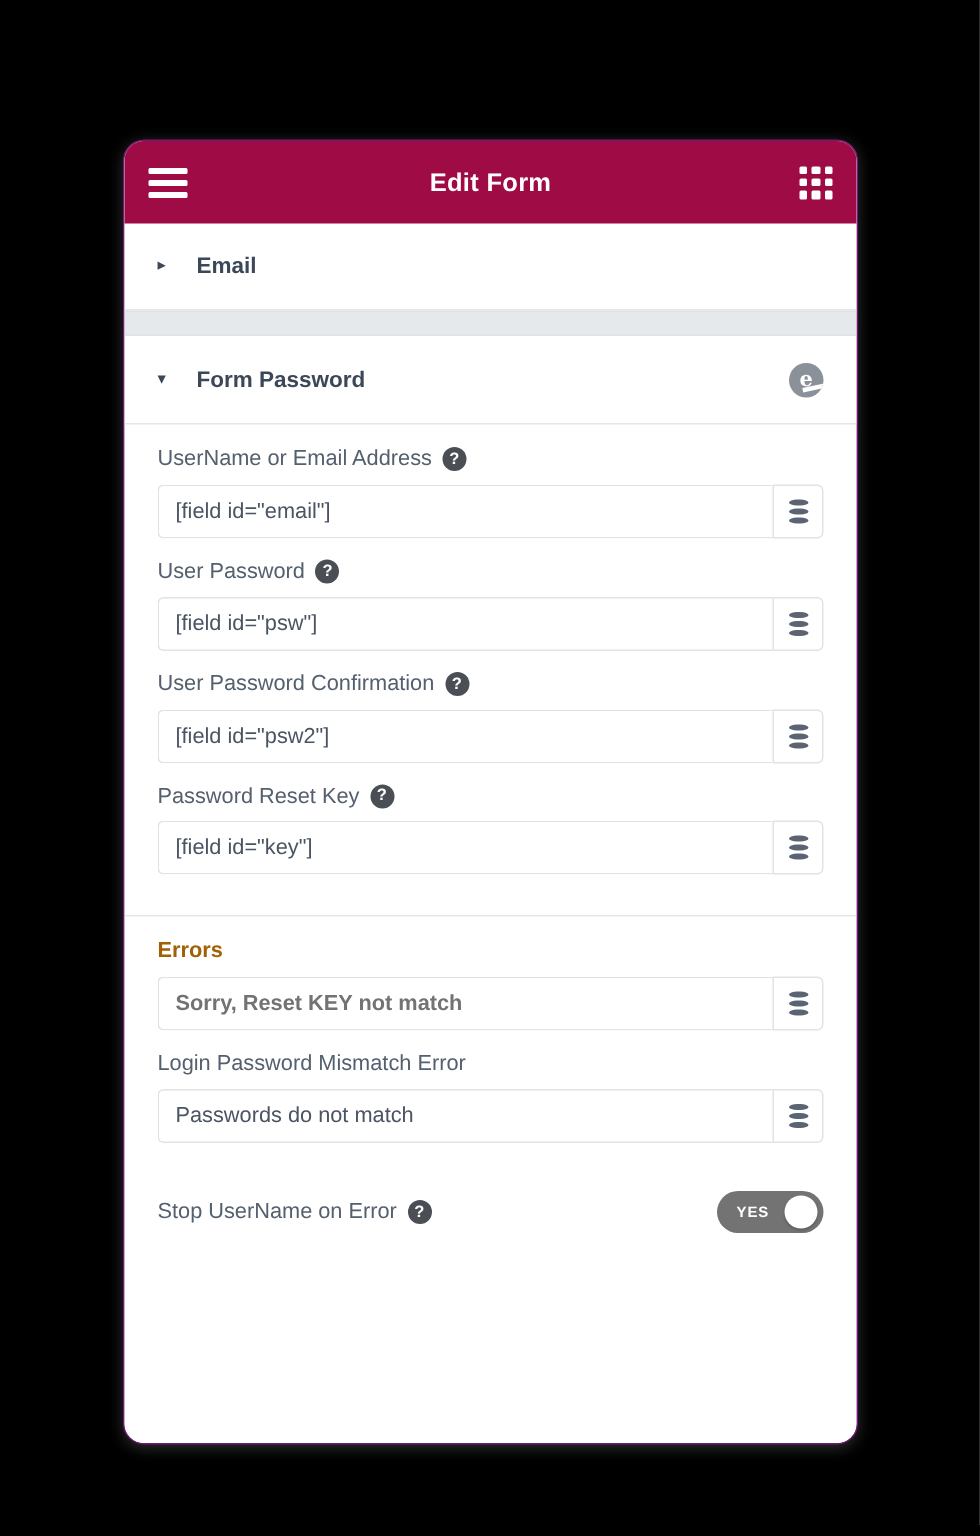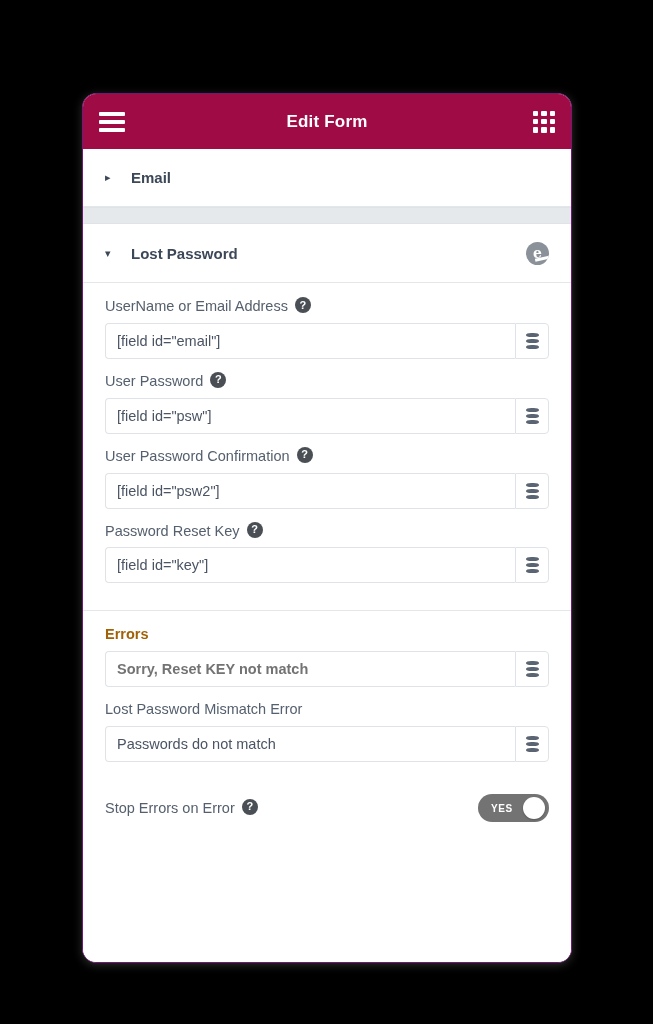--- a/index.html
+++ b/index.html
@@ -139,21 +139,21 @@
     transform: rotate(-12deg);
   }
 
   
   .panel { padding: 14px 22px 10px 22px; }
 
   .field { margin-bottom: 13px; }
 
   .flabel {
     display: flex;
-    align-items: flex-start;
+    align-items: center;
     font-size: 14.5px;
     color: #55606e;
     margin-bottom: 7px;
     line-height: 1.3;
   }
   .flabel.bold { font-weight: bold; color: #a16207; }
 
   .help {
     display: inline-flex;
     align-items: center;
@@ -288,21 +288,21 @@
 
       <div class="sec-head">
         <span class="caret">▸</span>
         <span class="sec-title">Email</span>
       </div>
 
       <div class="sec-spacer"></div>
 
       <div class="sec-head open">
         <span class="caret">▾</span>
-        <span class="sec-title">Lost Password</span>
+        <span class="sec-title">Form Password</span>
         <span class="sec-badge">e</span>
       </div>
 
       <div class="panel">
 
         <div class="field">
           <div class="flabel">
             <span>UserName or Email Address</span>
             <span class="help">?</span>
           </div>
@@ -388,39 +388,39 @@
                   <s></s>
                   <s></s>
                   <s></s>
                 </span>
             </div>
           </div>
         </div>
 
         <div class="field">
           <div class="flabel">
-            <span>Lost Password Mismatch Error</span>
+            <span>Login Password Mismatch Error</span>
           </div>
           <div class="input-row">
             <div class="txtbox">Passwords do not match</div>
             <div class="db-btn">
               <span class="ico-db">
                   <s></s>
                   <s></s>
                   <s></s>
                 </span>
             </div>
           </div>
         </div>
 
       </div>
 
       <div class="toggle-row">
         <div class="flabel">
-          <span>Stop Errors on Error</span>
+          <span>Stop UserName on Error</span>
           <span class="help">?</span>
         </div>
         <div class="switch">
           <span class="switch-txt">YES</span>
           <span class="knob"></span>
         </div>
       </div>
 
     </div>
   </div>

